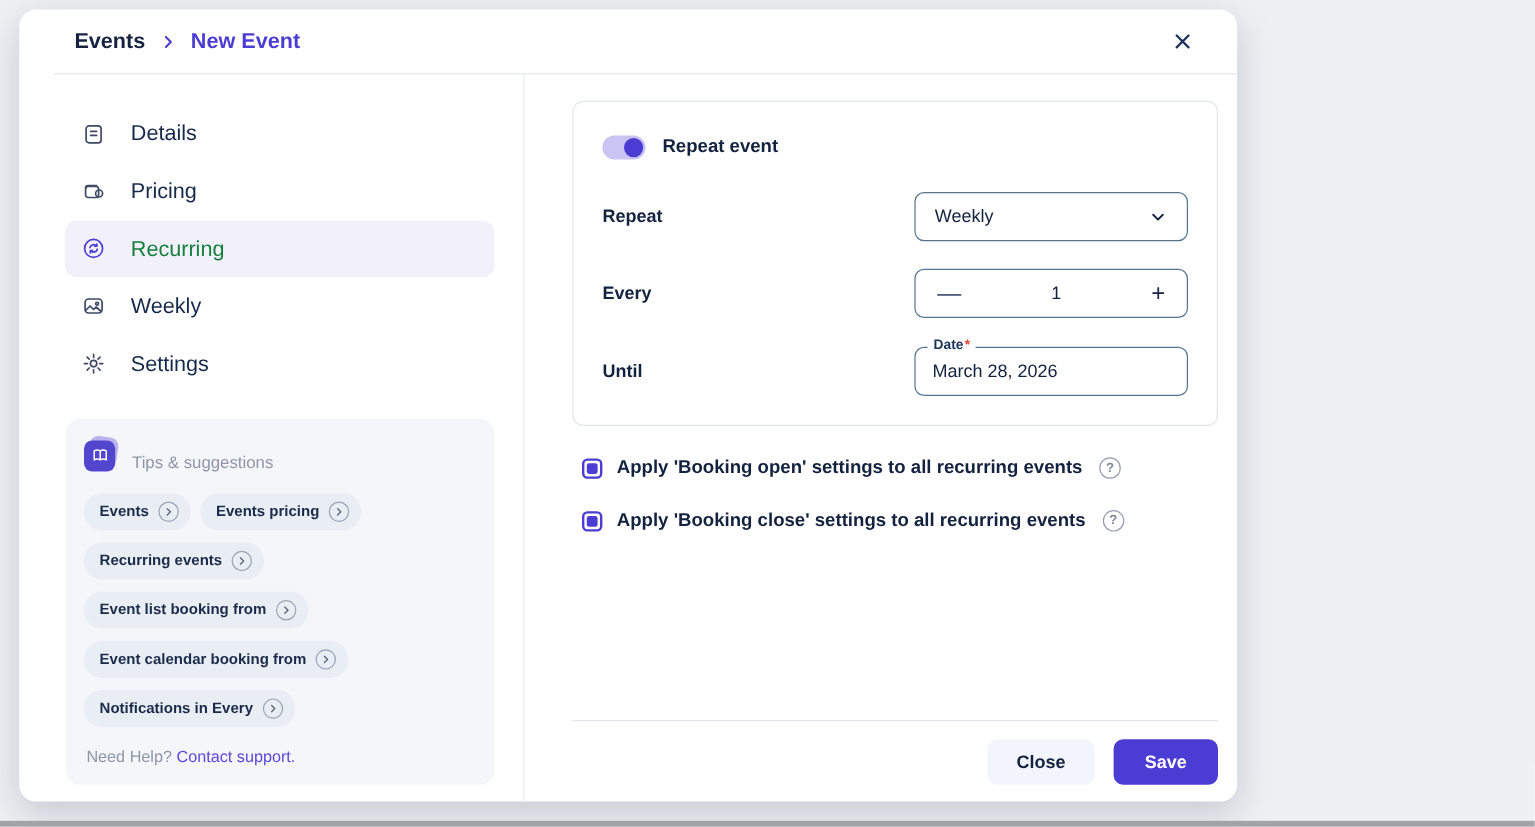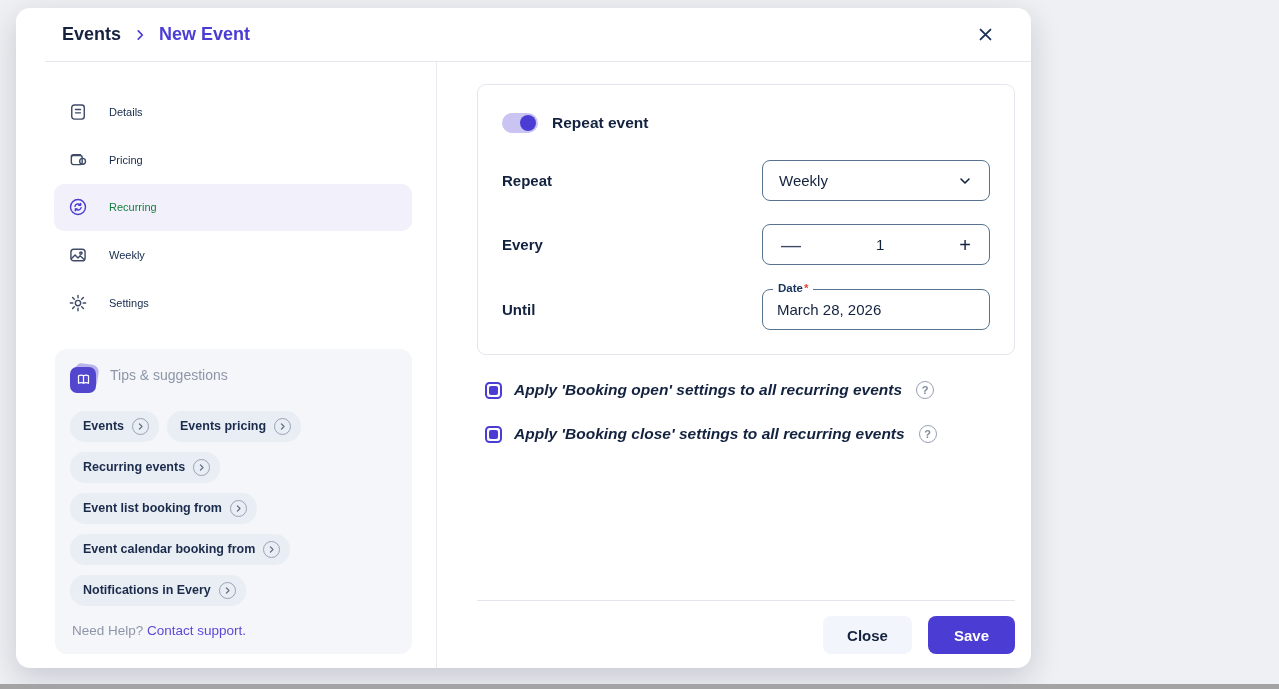--- a/index.html
+++ b/index.html
@@ -41,32 +41,32 @@
   
   .sidebar {
     width:392px; flex:0 0 392px;
     border-right:1px solid #e8eaef;
     padding:26px 24px 14px 9px;
     display:flex; flex-direction:column;
   }
   .nav-item {
     height:52px; display:flex; align-items:center; gap:21px;
     padding:0 0 0 14px; border-radius:10px;
-    font-size:11px; color:#15294b; cursor:pointer;
+    font-size:18px; color:#15294b; cursor:pointer;
   }
   .nav-item .nicon { width:20px; height:20px; color:#3f4a66; display:flex; }
   .nav-item.active { background:#f2f1fb; color:#15803d; }
   .nav-item.active .nicon { color:#4b3dd4; }
 
   .tips-panel {
     margin-top:22px; margin-left:1px;
     background:#f5f6fa; border-radius:12px;
     padding:18px 14px 16px 15px;
   }
-  .tips-head { display:flex; align-items:flex-start; gap:14px; margin-bottom:18px; }
+  .tips-head { display:flex; align-items:flex-end; gap:14px; margin-bottom:18px; }
   .book-badge { position:relative; width:26px; height:26px; }
   .book-badge .echo {
     position:absolute; left:4px; top:-3px; width:24px; height:24px;
     background:#b9b2ec; border-radius:7px; transform:rotate(8deg);
   }
   .book-badge .face {
     position:absolute; left:0; top:0; width:26px; height:26px;
     background:#5246cf; border-radius:7px;
     display:flex; align-items:center; justify-content:center;
   }
@@ -118,21 +118,21 @@
   .date-label {
     position:absolute; top:-8px; left:11px; background:#fff; padding:0 5px;
     font-size:11.5px; font-weight:700; color:#17335a; line-height:14px;
   }
   .date-label .req { color:#e8452f; margin-left:1px; }
 
   .check-row { display:flex; align-items:center; gap:12px; margin:26px 0 0 8px; }
   .checkbox { width:17px; height:17px; border:2px solid #4b3dd4; border-radius:4.5px; background:#fff;
     display:flex; align-items:center; justify-content:center; cursor:pointer; flex:0 0 17px; }
   .checkbox .inner { width:9px; height:9px; background:#4b3dd4; border-radius:2px; }
-  .check-label { font-size:15.5px; font-weight:700; color:#13223f;font-style:italic; }
+  .check-label { font-size:15.5px; font-weight:700; color:#13223f; }
   .help-icon { width:18px; height:18px; border:1.4px solid #97a0b2; border-radius:50%;
     display:flex; align-items:center; justify-content:center;
     font-size:11px; color:#7d8798; margin-left:2px; cursor:pointer; font-weight:700; }
 
   .grow { flex:1; }
   .footer-divider { border:none; border-top:1px solid #e3e6ec; margin:0; }
   .footer { display:flex; justify-content:flex-end; gap:16px; padding:15px 0 0 0; }
   .btn { height:38px; border:none; border-radius:8px; font-size:15px; font-weight:700;
     font-family:"Liberation Sans", sans-serif; cursor:pointer; }
   .btn-close { background:#f2f5fb; color:#13223f; padding:0 24px; }

